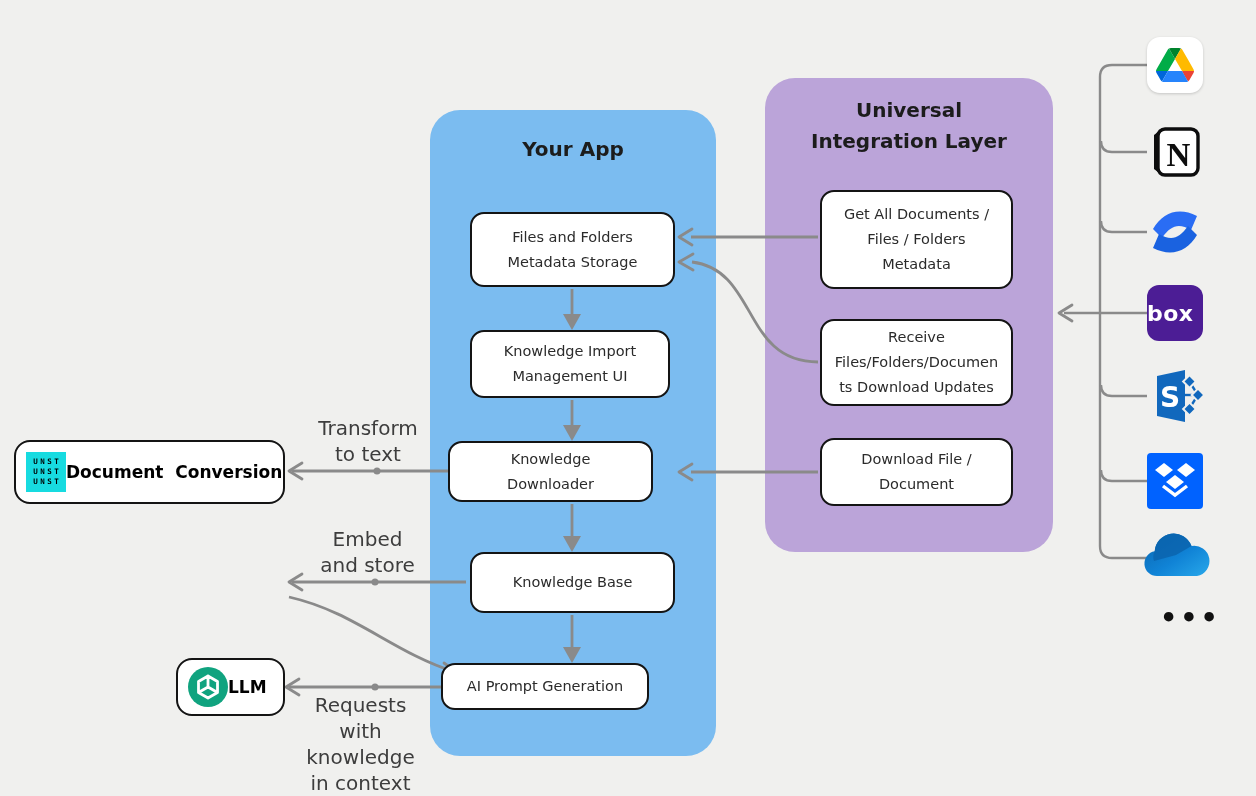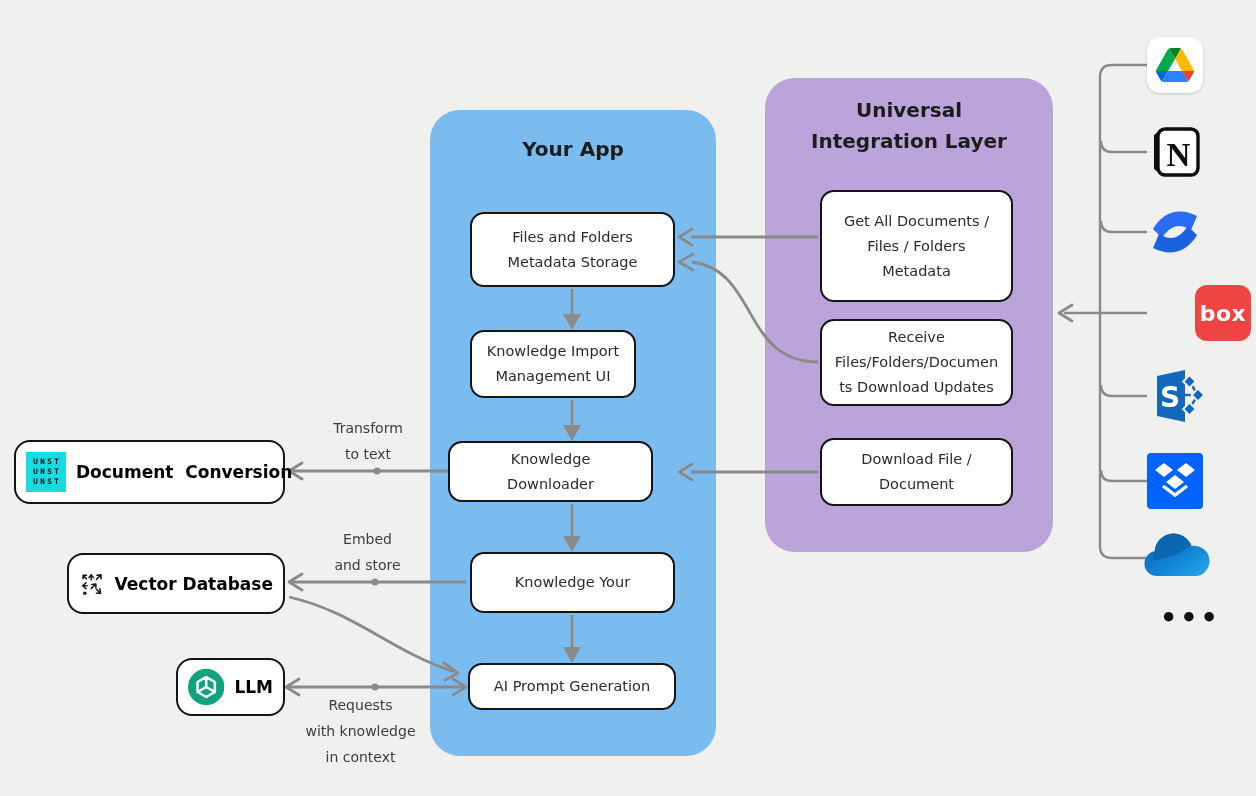--- a/index.html
+++ b/index.html
@@ -18,27 +18,27 @@
   .dot{fill:var(--arrow)}
   .container{position:absolute;border-radius:30px;z-index:1}
   .container.app{left:430px;top:110px;width:286px;height:646px;background:var(--app)}
   .container.layer{left:765px;top:78px;width:288px;height:474px;background:var(--layer)}
   .ctitle{position:absolute;width:100%;text-align:center;font-weight:bold;font-size:20px;
           line-height:31px;color:var(--ink);white-space:pre-line}
   .node{position:absolute;background:#fff;border:2.4px solid #141414;border-radius:14px;
         display:flex;align-items:center;justify-content:center;text-align:center;
         font-size:14.5px;line-height:25px;color:#2b2b2b;white-space:pre-line;z-index:3;padding:2px 6px}
   .svc{position:absolute;background:#fff;border:2.6px solid #141414;border-radius:16px;
-       display:flex;align-items:center;z-index:3;gap:10px;padding:0 10px}
+       display:flex;align-items:center;z-index:3;padding:0 10px}
   .svc .lbl{font-weight:bold;font-size:17px;color:#000000;white-space:pre}
   .unstruct{width:40px;height:40px;background:var(--unstructured);display:flex;flex-direction:column;
             align-items:center;justify-content:center;flex:0 0 auto}
   .unstruct span{font-family:"DejaVu Sans Mono","Liberation Mono",monospace;font-weight:bold;
                  font-size:7.5px;letter-spacing:2.5px;line-height:10px;color:#000;text-indent:2.5px}
-  .elabel{position:absolute;text-align:center;font-size:14px;line-height:26px;color:var(--label);
+  .elabel{position:absolute;text-align:center;font-size:20px;line-height:26px;color:var(--label);
           white-space:pre-line;z-index:3}
   .ricon{position:absolute;width:56px;height:56px;z-index:3}
   .card{background:#fff;border-radius:13px;box-shadow:0 1px 3px rgba(0,0,0,.18);
         display:flex;align-items:center;justify-content:center}
   .more{position:absolute;font-weight:bold;font-size:27px;letter-spacing:3px;color:#111;z-index:3}
 </style>
 </head>
 <body>
 
 <div class="canvas">
@@ -107,59 +107,45 @@
   <div class="container app">
     <div class="ctitle" style="top:24px">Your App</div>
   </div>
   <div class="container layer">
     <div class="ctitle" style="top:17px">Universal
 Integration Layer</div>
   </div>
 
   <div class="node" style="left:470px;top:212px;width:205px;height:75px">Files and Folders
 Metadata Storage</div>
-  <div class="node" style="left:470px;top:330px;width:166px;height:68px">Knowledge Import
+  <div class="node" style="left:470px;top:330px;width:200px;height:68px">Knowledge Import
 Management UI</div>
   <div class="node" style="left:448px;top:441px;width:205px;height:61px">Knowledge
 Downloader</div>
-  <div class="node" style="left:470px;top:552px;width:205px;height:61px">Knowledge Your</div>
-  <div class="node" style="left:468px;top:663px;width:208px;height:47px">AI Prompt Generation</div>
-
-  <div class="node" style="left:820px;top:190px;width:193px;height:112px">Get All Documents /
+  <div class="node" style="left:470px;top:552px;width:205px;height:61px">Knowledge Base</div>
+  <div class="node" style="left:441px;top:663px;width:208px;height:47px">AI Prompt Generation</div>
+
+  <div class="node" style="left:820px;top:190px;width:193px;height:99px">Get All Documents /
 Files / Folders
 Metadata</div>
   <div class="node" style="left:820px;top:319px;width:193px;height:87px">Receive
 Files/Folders/Documen
 ts Download Updates</div>
   <div class="node" style="left:820px;top:438px;width:193px;height:68px">Download File /
 Document</div>
 
   <div class="svc" style="left:14px;top:440px;width:271px;height:64px">
     <div class="unstruct">
       <span>UNST</span>
       <span>UNST</span>
       <span>UNST</span>
     </div>
     <span class="lbl">Document  Conversion</span>
   </div>
 
-  <div class="svc" style="left:67px;top:553px;width:218px;height:61px">
-    <svg width="44" height="44" viewBox="0 0 44 44">
-      <g stroke="#1a1a1a" stroke-width="2.6" stroke-linecap="round" stroke-linejoin="round" fill="none">
-        <path d="M13,13 L7,7 M7,13 L7,7 L13,7"></path>
-        <path d="M21,15 L21,7 M17,11 L21,6 L25,11"></path>
-        <path d="M30,14 L37,7 M31,7 L38,6 L38,13"></path>
-        <path d="M14,25 L7,25 M12,20 L6,25 L12,30"></path>
-        <path d="M21,30 L28,23 M22,23 L29,22 L29,29"></path>
-        <path d="M30,31 L36,37 M36,30 L37,38 L30,38"></path>
-      </g>
-      <circle cx="10" cy="38" r="3" fill="#1a1a1a"></circle>
-    </svg>
-    <span class="lbl">Vector Database</span>
-  </div>
 
   <div class="svc" style="left:176px;top:658px;width:109px;height:58px">
     <svg width="40" height="40" viewBox="0 0 40 40">
       <circle cx="20" cy="20" r="20" fill="var(--openai)"></circle>
       <path d="M20 9 l9.5 5.5 v11 L20 31 l-9.5 -5.5 v-11 Z M20 9 V20 M29.5 25.5 L20 20 M10.5 25.5 L20 20" stroke="#fff" stroke-width="2.8" fill="none" stroke-linejoin="round" stroke-linecap="round"></path>
     </svg>
     <span class="lbl">LLM</span>
   </div>
 
   <div class="elabel" style="left:298px;top:415px;width:140px">Transform
@@ -189,21 +175,21 @@
     </svg>
   </div>
 
   <div class="ricon" style="left:1147px;top:204px">
     <svg width="56" height="56" viewBox="0 0 56 56">
       <path d="M6 25 C16 8 32 3 50 12 L44 26 C32 19 24 21 15 34 Z" fill="#2a6df4"></path>
       <path d="M50 31 C40 48 24 53 6 44 L12 30 C24 37 32 35 41 22 Z" fill="#1a62e0"></path>
     </svg>
   </div>
 
-  <div class="ricon" style="left:1195px;top:285px;background:#ef4444;border-radius:12px;display:flex;align-items:center;justify-content:center">
+  <div class="ricon" style="left:1147px;top:285px;background:#4c1d95;border-radius:12px;display:flex;align-items:center;">
     <span style="color:#fff;font-weight:bold;font-size:22px;letter-spacing:.5px">box</span>
   </div>
 
   <div class="ricon" style="left:1147px;top:368px">
     <svg width="56" height="56" viewBox="0 0 56 56">
       <path d="M38 27 L50 27" stroke="#1168bd" stroke-width="2.4"></path>
       <path d="M42 13 L51 27 L42 41" stroke="#1168bd" stroke-width="2.4" fill="none"></path>
       <polygon points="10,8 38,2 38,54 10,48" fill="#1168bd"></polygon>
       <rect x="38" y="9" width="9" height="9" fill="#1168bd" stroke="#f0f0ee" stroke-width="2" transform="rotate(45 42.5 13.5)"></rect>
       <rect x="46.5" y="22.5" width="9" height="9" fill="#1168bd" stroke="#f0f0ee" stroke-width="2" transform="rotate(45 51 27)"></rect>

